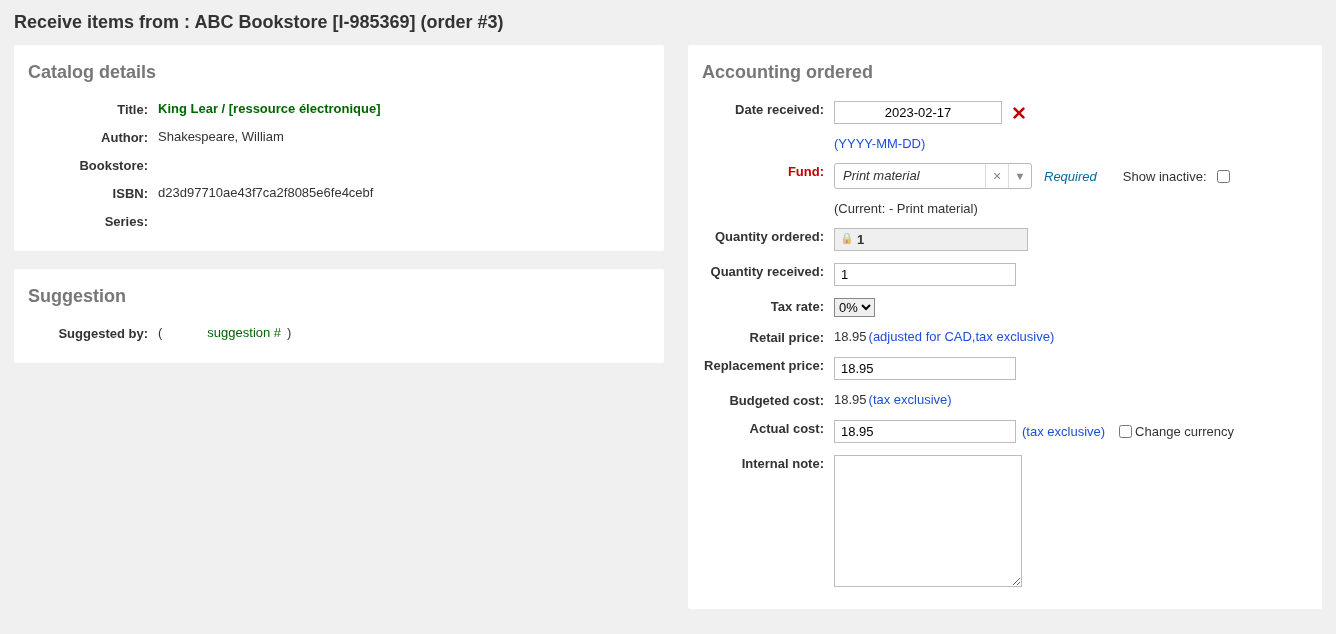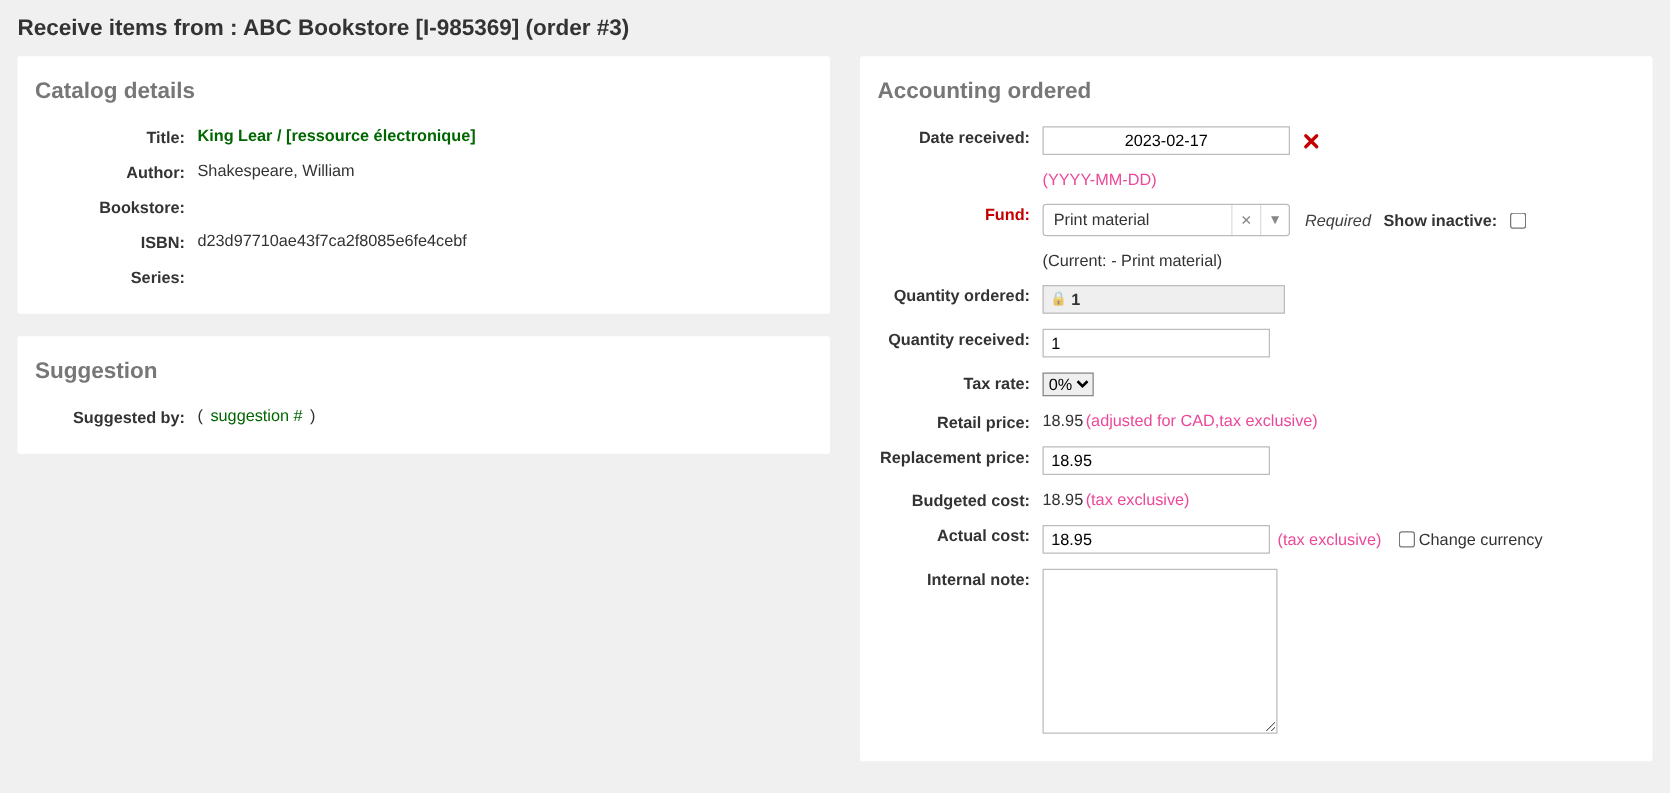--- a/index.html
+++ b/index.html
@@ -59,24 +59,24 @@
     flex: 0 0 122px;
   }
   .row .val {
     flex: 1;
     display: flex;
     align-items: center;
     flex-wrap: wrap;
     gap: 6px;
   }
   .link { color: #006600; font-weight: bold; text-decoration: none; cursor: pointer; }
-  .sug-link { color: #006600; text-decoration: none; cursor: pointer; }
-  .hint { color: #ec4899; }
+  .sug-link { color: #006600; text-decoration: none; cursor: pointer; margin-left: 39px; }
+  .hint { color: #1d4ed8; }
   .req-lbl { color: #C40000; }
-  .required-pill { color: #404040; font-style: italic; margin-left: 6px; }
+  .required-pill { color: #0369a1; font-style: italic; margin-left: 6px; }
   input[type=text] {
     font-family: inherit;
     font-size: 13px;
     padding: 3px 6px;
     border: 1px solid #bcbcbc;
     background: #fff;
     box-sizing: border-box;
   }
   input[readonly] {
     background: #efefef;
@@ -91,40 +91,41 @@
     background: #efefef;
   }
   textarea {
     font-family: inherit;
     font-size: 13px;
     border: 1px solid #bcbcbc;
     width: 182px;
     height: 126px;
     resize: both;
   }
-  .date-input { width: 198px; text-align: center; }
+  .date-input { width: 168px; text-align: center; }
   .med-input { width: 182px; }
   .lock-icon { font-size: 11px; opacity: 0.6; margin-right: 4px; }
   .clear-x { color: #C40000; cursor: pointer; display: inline-flex; margin-left: 4px; }
   .clear-x svg { width: 14px; height: 14px; fill: #C40000; }
   
   .combo {
     display: flex;
     align-items: stretch;
     border: 1px solid #bbb;
     border-radius: 3px;
     background: #fff;
     height: 26px;
     width: 198px;
     box-sizing: border-box;
   }
   .combo .combo-text {
     flex: 1;
     padding: 4px 8px;
     font-size: 13px;
+    font-style: italic;
   }
   .combo .combo-clear,
   .combo .combo-chevron {
     width: 22px;
     display: flex;
     align-items: center;
     justify-content: center;
     color: #888;
     border-left: 1px solid #ddd;
     cursor: pointer;
@@ -207,21 +208,21 @@
 
         <div class="row row-act">
           <span class="lbl req-lbl">Fund:</span>
           <span class="val">
             <span class="combo">
               <span class="combo-text">Print material</span>
               <span class="combo-clear">✕</span>
               <span class="combo-chevron">▼</span>
             </span>
             <span class="required-pill">Required</span>
-            <span style="margin-left:4px;font-weight:bold">Show inactive:</span>
+            <span style="margin-left:20px;font-weight:normal">Show inactive:</span>
             <input type="checkbox" style="">
           </span>
         </div>
         <div class="row row-act">
           <span class="lbl"></span>
           <span class="val">(Current: - Print material)</span>
         </div>
 
 
         <div class="row row-act">

